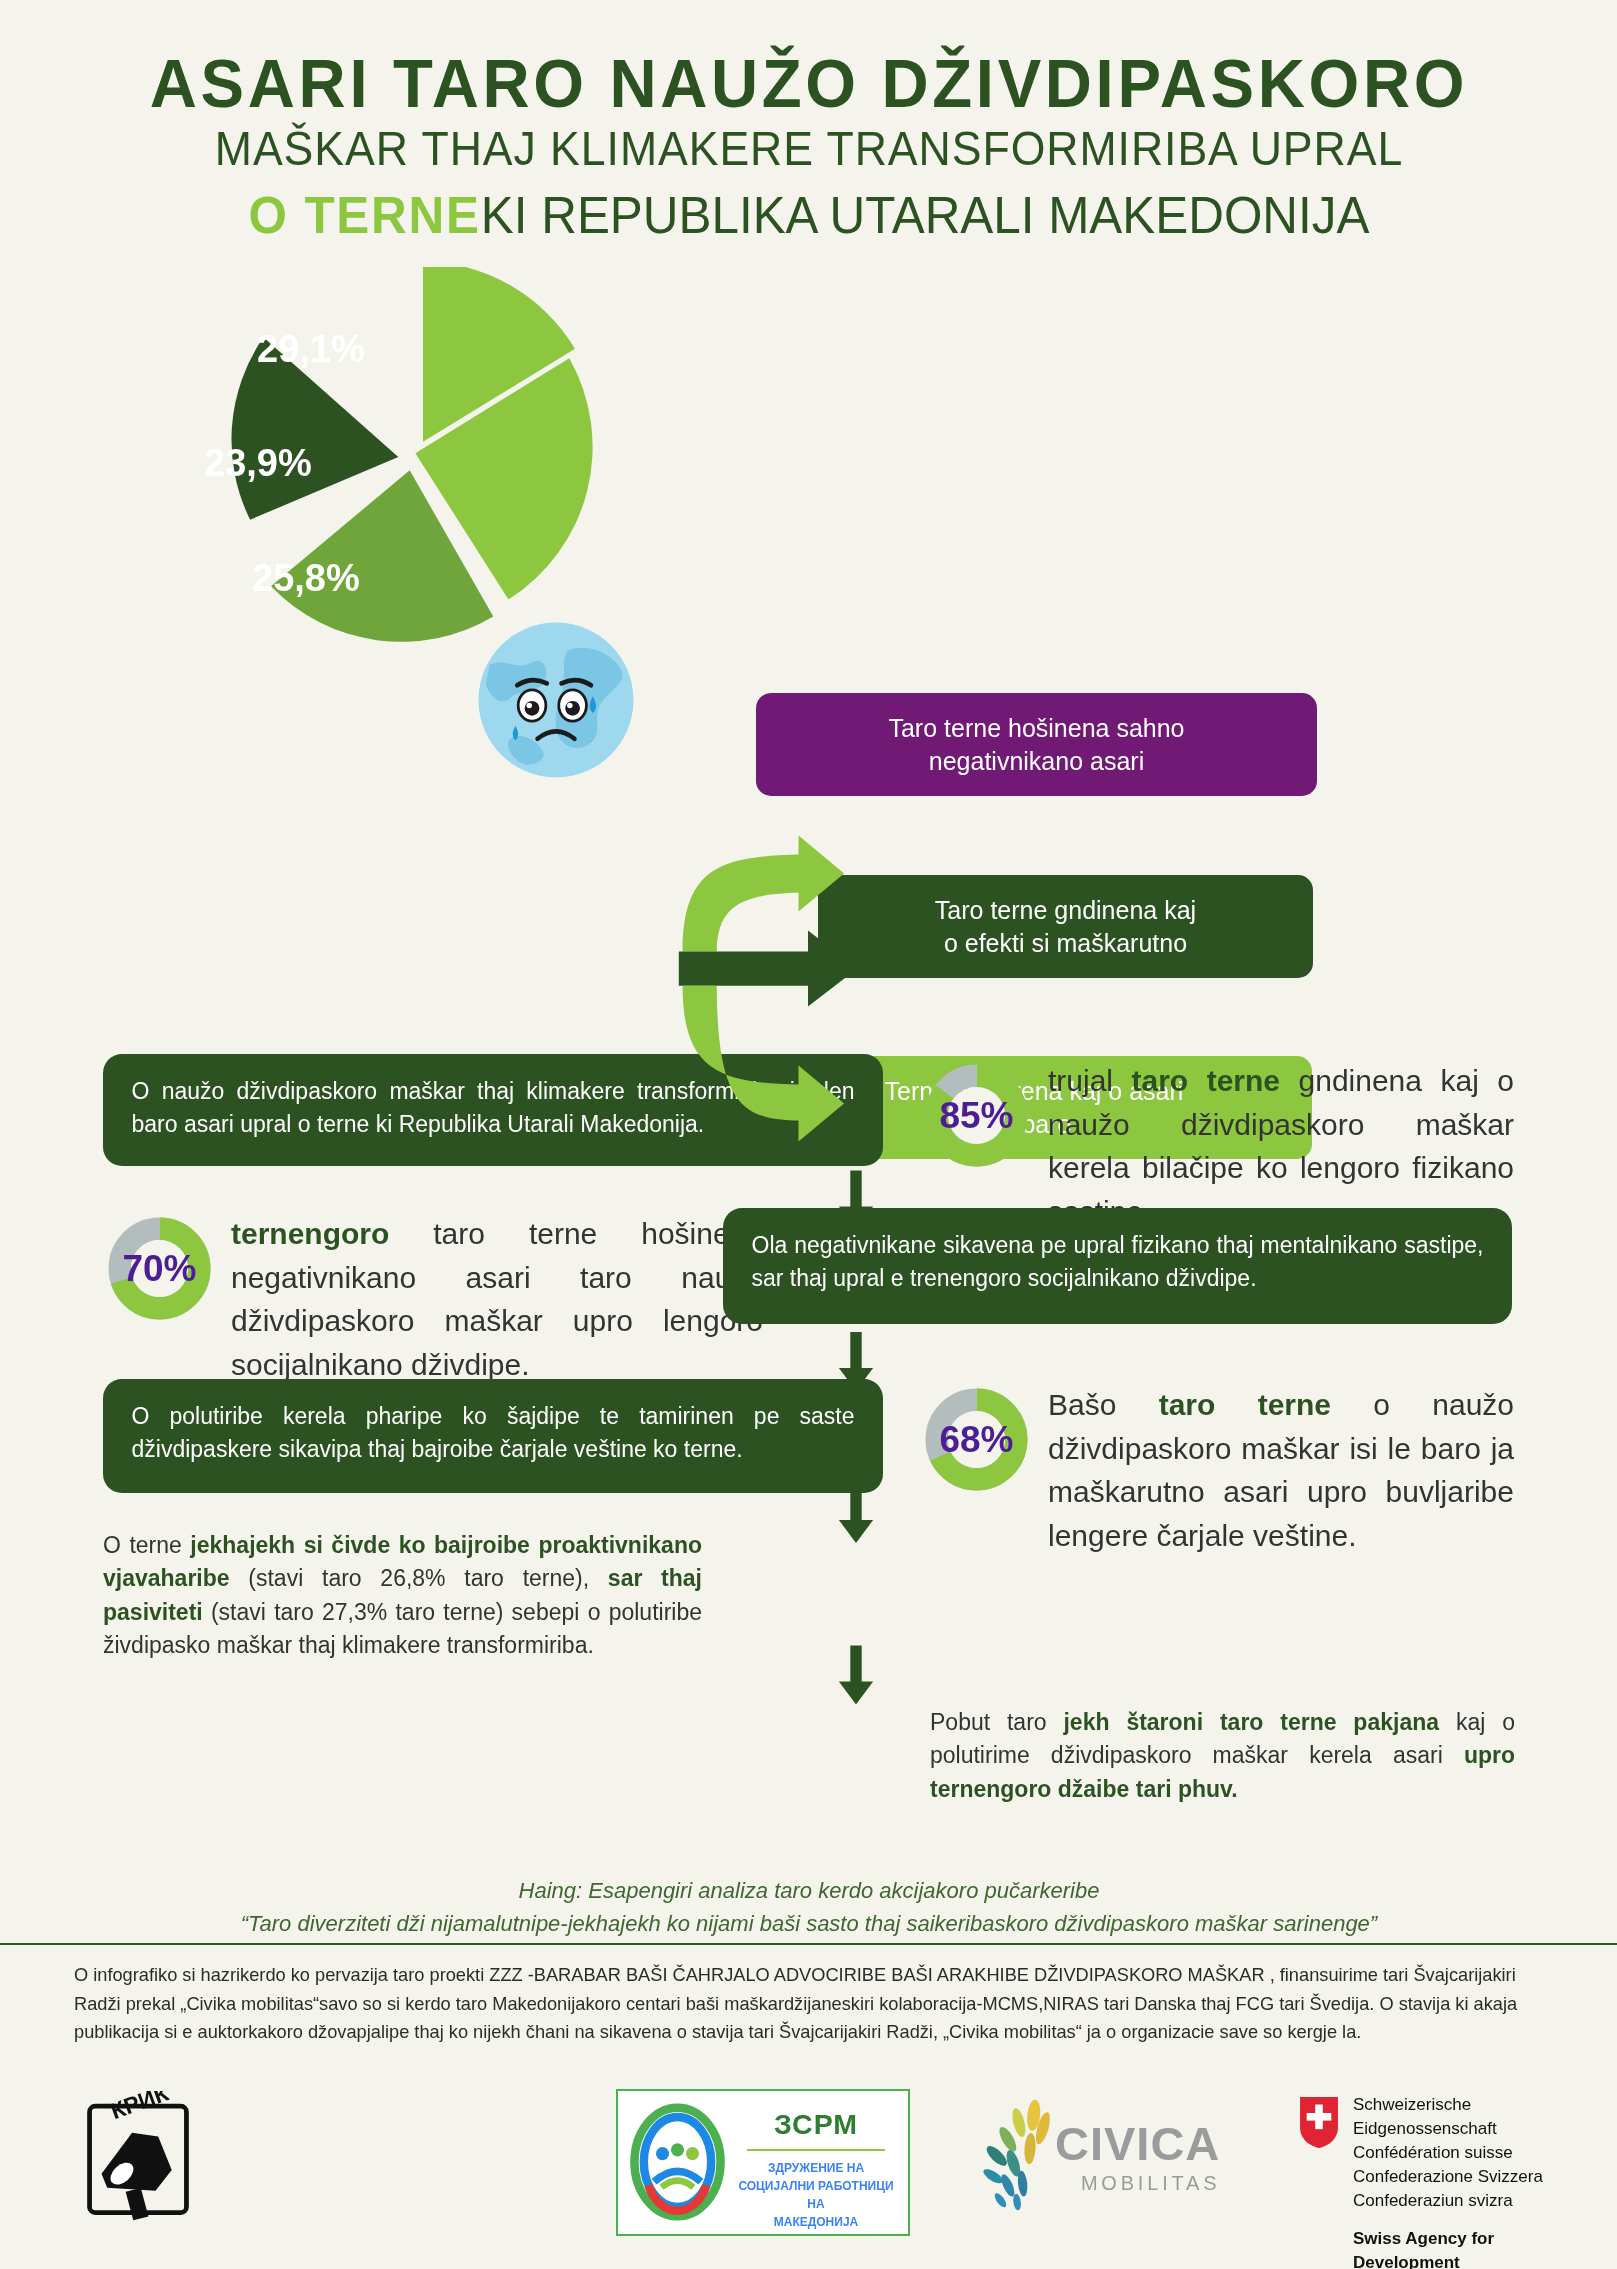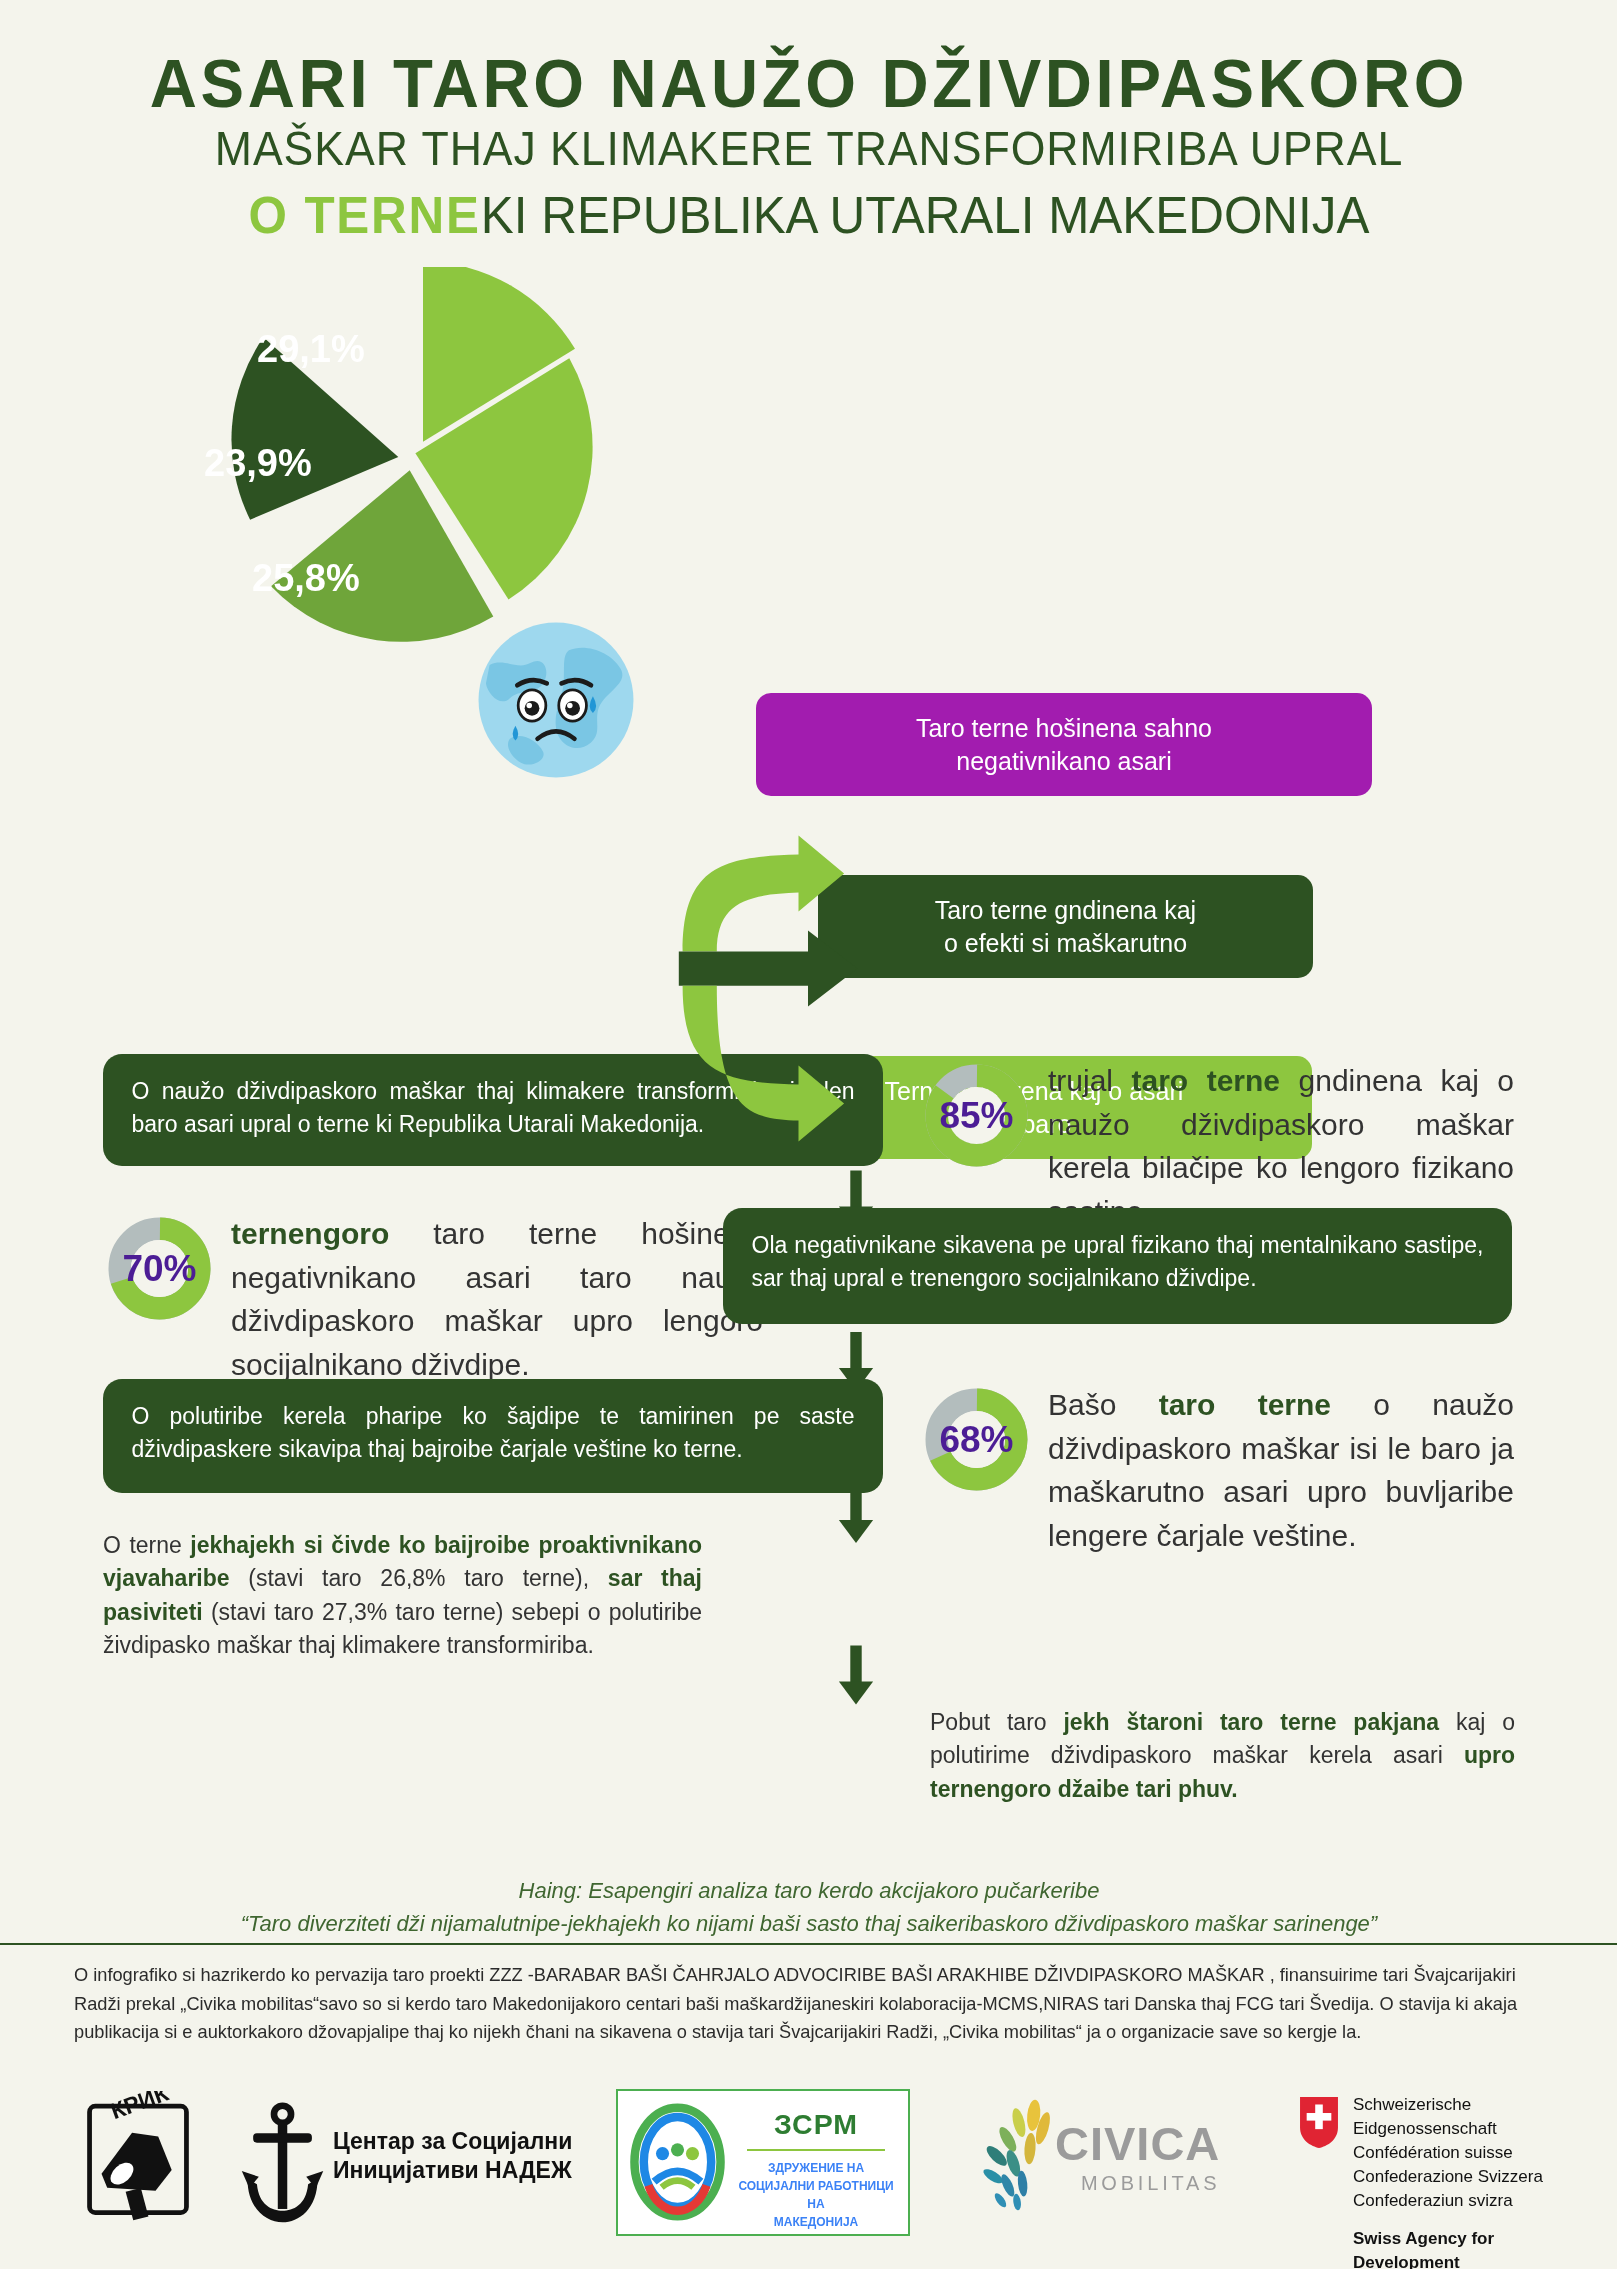--- a/index.html
+++ b/index.html
@@ -47,21 +47,21 @@
     position:absolute;left:473px;top:360px;width:166px;height:166px;z-index:6;
   }
 
   
   .bubble{
     position:absolute;border-radius:15px;color:#ffffff;
     font-size:25px;line-height:1.32;text-align:center;
     display:flex;align-items:center;justify-content:center;
     padding:13.3px 21px;box-sizing:border-box;font-weight:400;
   }
-  .b1{left:756px;top:436px;width:616px;height:103px;background:#a21caf;text-align:center;}
+  .b1{left:756px;top:436px;width:561px;height:103px;background:#701a75;text-align:center;}
   .b2{left:818px;top:618px;width:495px;height:103px;background:#2d5222;}
   .b3{left:756px;top:799px;width:556px;height:103px;background:#8dc63f;}
 
   .arrow-svg{position:absolute;left:656px;top:409px;width:247px;height:514px;z-index:4;}
 
   
   .darkbox{
     position:absolute;background:#2d5222;color:#ffffff;border-radius:19px;
     font-size:23px;line-height:1.42;padding:21px 28.5px;box-sizing:border-box;
     text-align:justify;
@@ -257,34 +257,20 @@
     <svg class="logo krik" viewBox="0 0 130 140">
       <rect x="14" y="16" width="102" height="112" rx="6" fill="none" stroke="#111" stroke-width="5"></rect>
       <g transform="rotate(-22 65 78)">
         <path d="M26,72 L72,44 L96,58 L96,96 L72,110 L26,88 Z" fill="#111"></path>
         <ellipse cx="46" cy="80" rx="14" ry="9" fill="#ffffff" transform="rotate(-20 46 80)"></ellipse>
       </g>
       <path d="M52,106 L60,136 L76,132 L68,102 Z" fill="#111"></path>
       <text x="40" y="30" font-family="'Liberation Sans',sans-serif" font-size="24" font-weight="700" fill="#111" transform="rotate(-20 40 30)">КРИК</text>
     </svg>
 
-    <div class="logo nadez">
-      <svg viewBox="0 0 95 140" style="position:absolute;left:0;top:3.8px;width:90px;height:133px;">
-        <circle cx="47" cy="18" r="9" fill="none" stroke="#111" stroke-width="7"></circle>
-        <rect x="42" y="26" width="10" height="92" fill="#111"></rect>
-        <rect x="16" y="38" width="62" height="10" rx="4" fill="#111"></rect>
-        <path d="M10,86 C10,118 30,132 47,132 C64,132 84,118 84,86 L74,92 C72,114 58,120 47,120 C36,120 22,114 20,92 Z" fill="#111"></path>
-        <polygon points="4,78 22,84 12,96" fill="#111"></polygon>
-        <polygon points="90,78 72,84 82,96" fill="#111"></polygon>
-      </svg>
-      <div class="logo-text">
-        <div>Центар за Социјални</div>
-        <div>Иницијативи НАДЕЖ</div>
-      </div>
-    </div>
 
     <div class="logo zcrm">
       <svg viewBox="0 0 110 130" style="position:absolute;left:7.6px;top:9.5px;width:103px;height:122px;">
         <ellipse cx="55" cy="65" rx="46" ry="58" fill="none" stroke="#4caf50" stroke-width="9"></ellipse>
         <ellipse cx="55" cy="65" rx="36" ry="48" fill="none" stroke="#1e88e5" stroke-width="9"></ellipse>
         <path d="M24,90 a34,46 0 0 0 62,0" fill="none" stroke="#e53935" stroke-width="9"></path>
         <circle cx="39" cy="56" r="7" fill="#1e88e5"></circle>
         <circle cx="55" cy="52" r="7" fill="#4caf50"></circle>
         <circle cx="71" cy="56" r="7" fill="#8dc63f"></circle>
         <path d="M30,86 q25,-22 50,0" fill="none" stroke="#1e88e5" stroke-width="8"></path>

